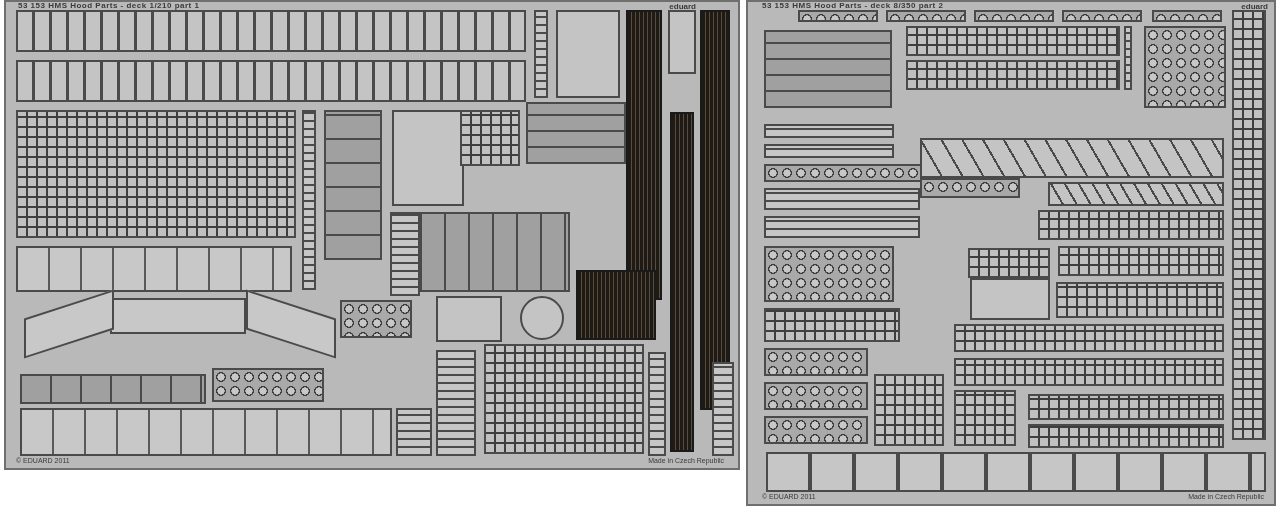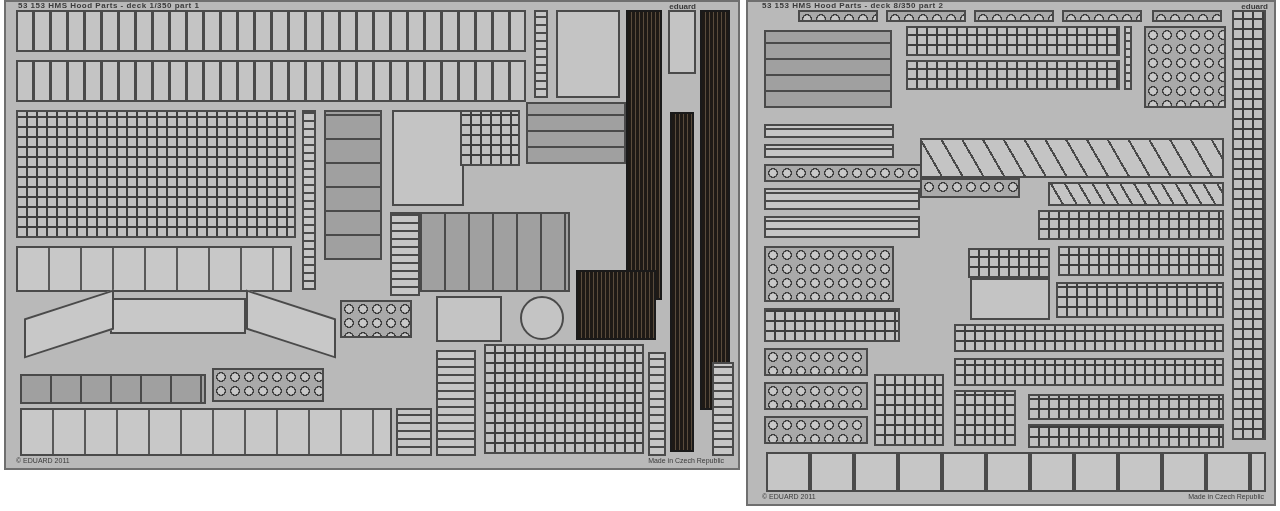--- a/index.html
+++ b/index.html
@@ -14,21 +14,21 @@
   .deck{background:repeating-linear-gradient(90deg,#1e1a16 0 3px,#5a4c3c 3px 4px),#1e1a16;border-color:#1a1a1a;}
   .panel{background:repeating-linear-gradient(90deg,#c8c8c8 0 30px,#595959 30px 32px),#c8c8c8;}
   .dots{background:radial-gradient(circle,#c8c8c8 35%,#3e3e3e 38%,#3e3e3e 48%,#a9a9a9 52%);background-size:14px 14px;}
   .slats{background:repeating-linear-gradient(0deg,#c6c6c6 0 6px,#4a4a4a 6px 8px);}
   .bin{background:repeating-linear-gradient(90deg,#c6c6c6 0 40px,#4a4a4a 40px 44px);}
 </style>
 </head>
 <body>
 
 <div class="fret" style="left:4px;top:0;width:736px;height:470px;">
-  <span class="fret-title" style="left:12px;">53 153 HMS Hood Parts - deck 1/350 part 1</span>
+  <span class="fret-title" style="left:12px;">53 153 HMS Hood Parts - deck 1/210 part 1</span>
   <span class="fret-brand" style="right:42px;">eduard</span>
 
   <div class="part ladder" style="left:10px;top:8px;width:510px;height:42px;"></div>
   <div class="part ladder" style="left:10px;top:58px;width:510px;height:42px;"></div>
   <div class="part grid" style="left:10px;top:108px;width:280px;height:128px;"></div>
   <div class="part panel" style="left:10px;top:244px;width:276px;height:46px;"></div>
   <div class="part slats" style="left:296px;top:108px;width:14px;height:180px;"></div>
   <div class="part" style="left:318px;top:108px;width:58px;height:150px;background:repeating-linear-gradient(0deg,#a0a0a0 0 22px,#4a4a4a 22px 24px);"></div>
   <div class="part" style="left:386px;top:108px;width:72px;height:96px;background:#c4c4c4;"></div>
   <div class="part grid" style="left:454px;top:108px;width:60px;height:56px;"></div>

